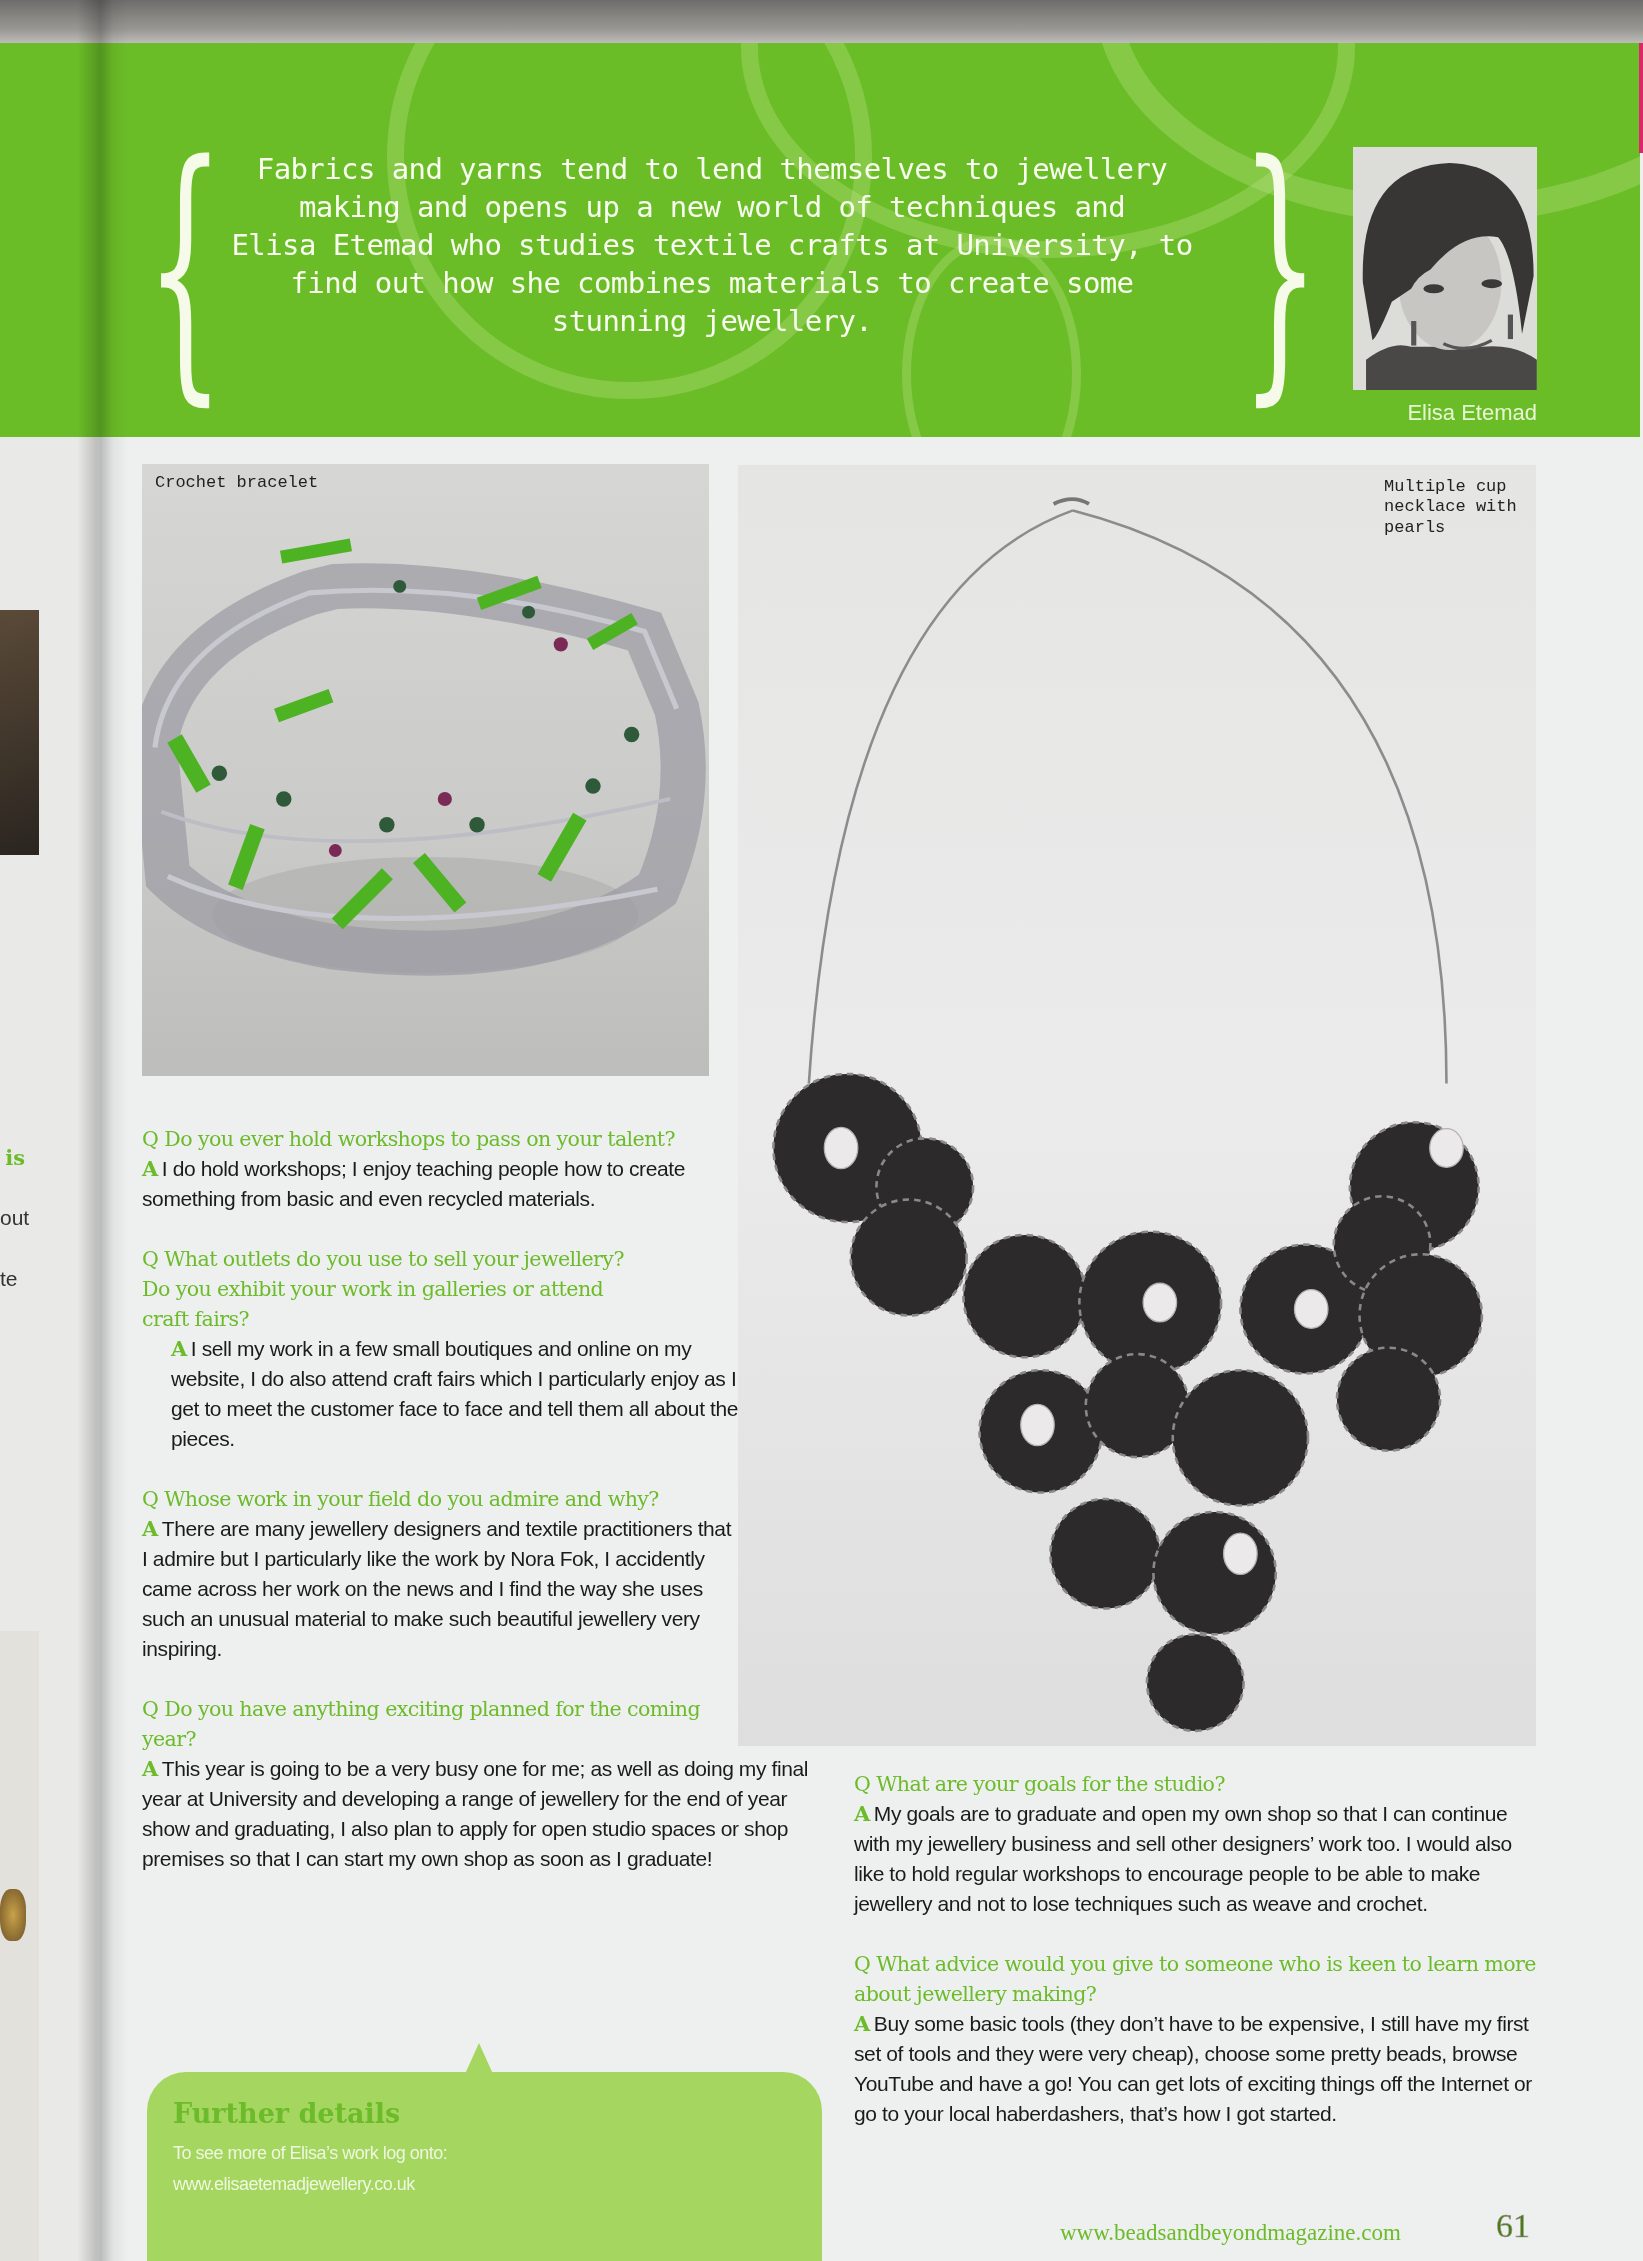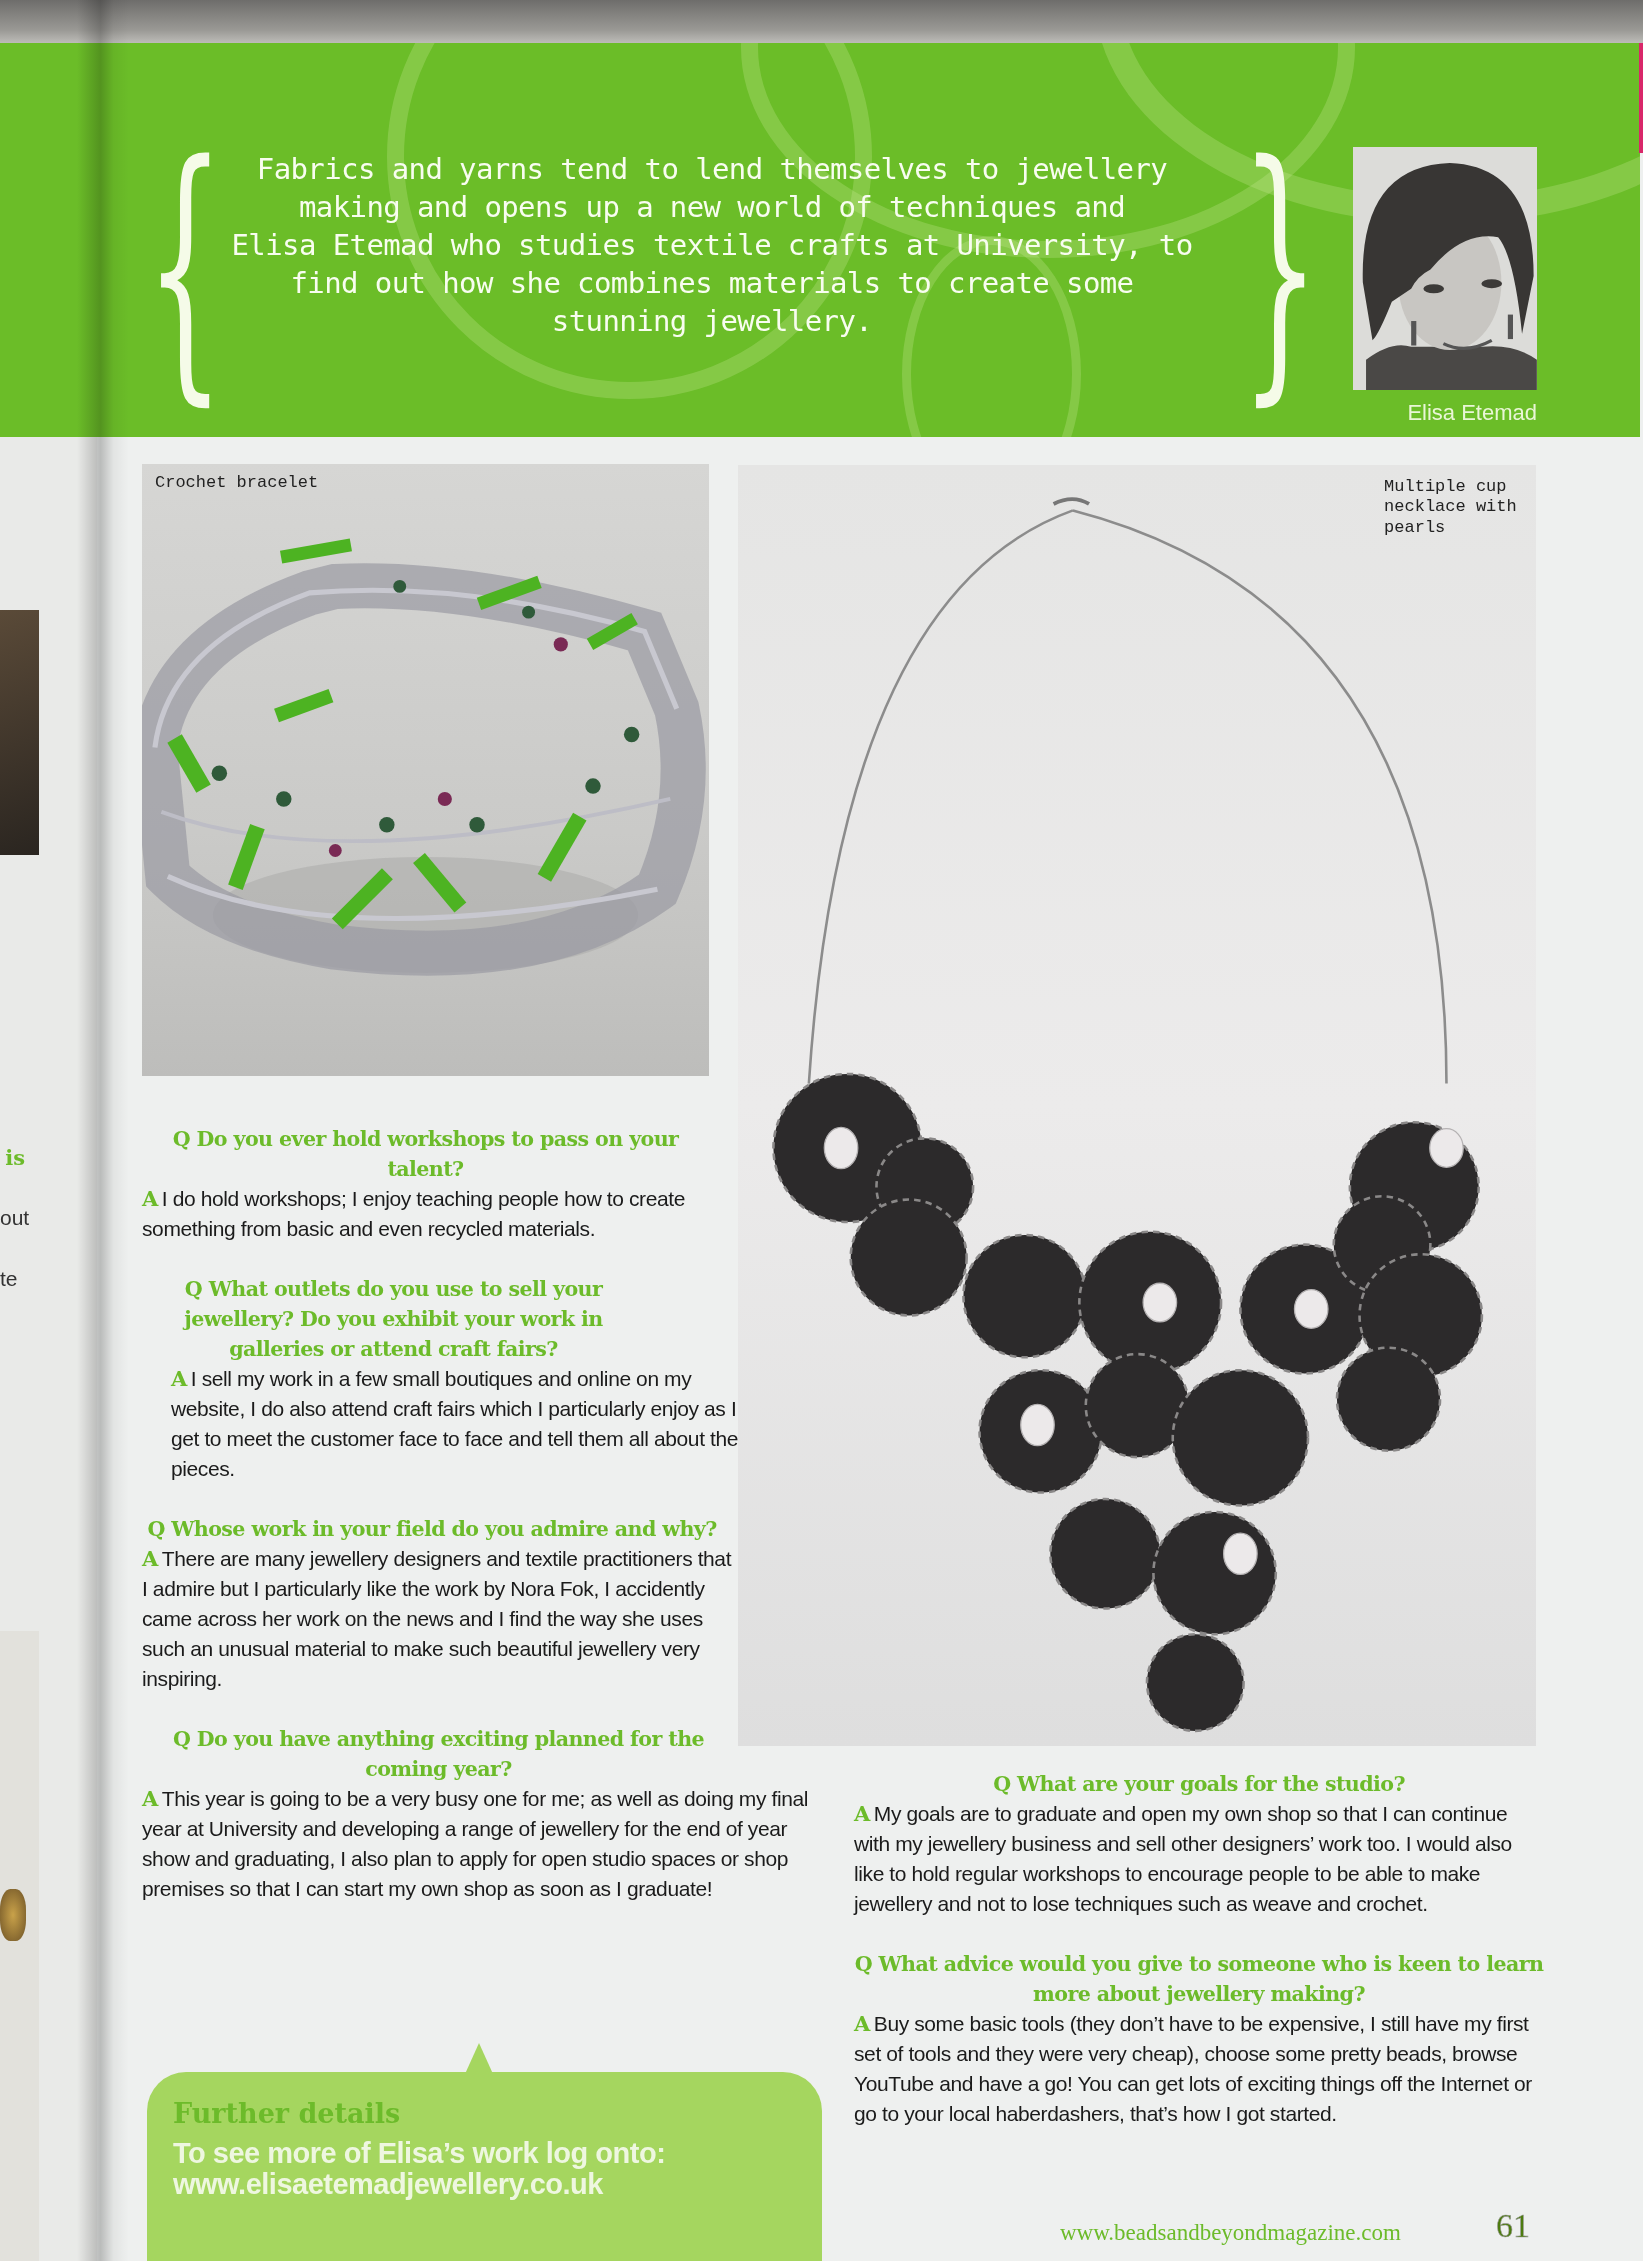--- a/index.html
+++ b/index.html
@@ -22,29 +22,29 @@
     left:203px; top:150px; width:1018px; text-align:center; color:#f8fdf0;
     font-family:"DejaVu Sans Mono", monospace; font-size:29px; line-height:38px; letter-spacing:-0.6px;
   }
   .portrait { left:1353px; top:147px; width:184px; height:243px; background:#d9d9d6; overflow:hidden; }
   .portrait-name { left:1353px; top:400px; width:184px; text-align:right; color:#e9f6d6; font-size:22px; }
 
   .photo { background:#cfd0cf; overflow:hidden; }
   .caption { font-family:"Liberation Mono", monospace; color:#222; font-size:17px; line-height:20.6px;text-align:right; }
 
   .qa { color:#1b1b1b; }
-  .qa .q { color:#6cbb2a; font-family:"DejaVu Serif", serif; font-weight:bold; font-size:20.6px; line-height:30px; letter-spacing:-0.6px;text-align:center; }
+  .qa .q { color:#6cbb2a; font-family:"DejaVu Serif", serif; font-weight:normal; font-size:20.6px; line-height:30px; letter-spacing:-0.6px; }
   .qa .a { font-size:21px; line-height:30px; letter-spacing:-0.4px; }
   .qa .a .mark { color:#6cbb2a; font-family:"DejaVu Serif", serif; font-weight:bold; margin-right:3.9px; }
   .qa .block { margin-bottom:30px; }
 
   .details { left:147px; top:2072px; width:675px; height:193px; background:#a5d65f; border-radius:39px 39px 0 0; }
   .details-pointer { left:465px; top:2043px; width:0; height:0; border-left:14px solid transparent; border-right:14px solid transparent; border-bottom:31px solid #a5d65f; }
   .details-title { left:173px; top:2098px; color:#6cbb2a; font-family:"DejaVu Serif", serif; font-weight:bold; font-size:27px; }
-  .details-text { left:173px; top:2138px; color:#eef7e0; font-size:29px; line-height:31px; letter-spacing:-0.5px;font-weight:bold; }
+  .details-text { left:173px; top:2138px; color:#eef7e0; font-size:18px; line-height:31px; letter-spacing:-0.5px; }
 
   .footer-url { left:1060px; top:2220px; color:#6cbb2a; font-family:"Liberation Serif", serif; font-size:23px; }
   .footer-page { left:1496px; top:2207px; color:#4d7c0f; font-family:"Liberation Serif", serif; font-size:34px; -webkit-text-stroke:0.6px #9c9c9c; }
 
   .partial-text { font-size:21px; color:#333; }
 </style>
 </head>
 <body>
 
 <div class="abs top-strip"></div>

